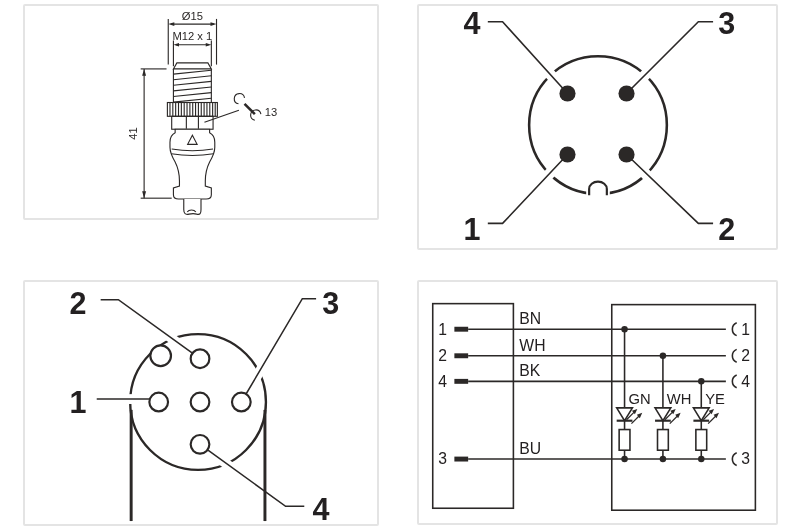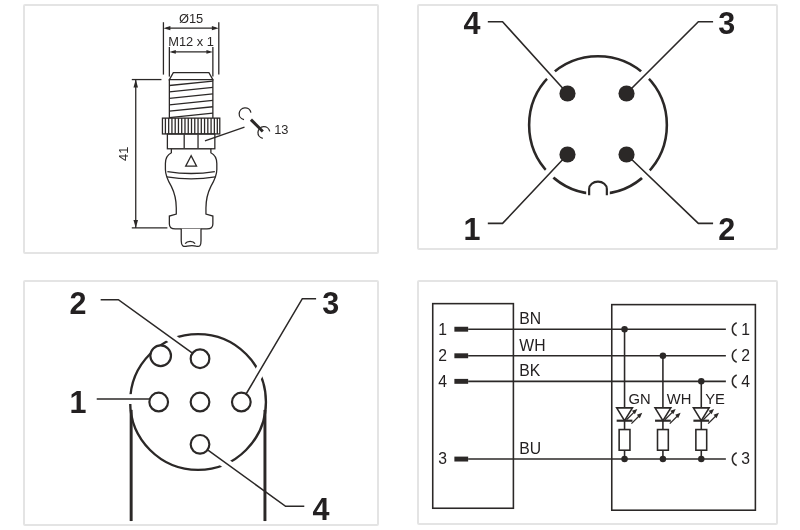--- a/index.html
+++ b/index.html
@@ -1,19 +1,19 @@
 <!DOCTYPE html>
 <html><head>
 <meta charset="utf-8">
 <style>
   html,body{margin:0;padding:0;background:#fff;}
   #stage{position:relative;width:800px;height:530px;background:#fff;overflow:hidden;
          font-family:"Liberation Sans",sans-serif;}
   .panel{position:absolute;border:2px solid #e4e4e4;border-radius:2px;background:#fff;box-sizing:border-box;}
-  #p-side  {left:23px; top:4px;   width:356px;height:250px;}
+  #p-side  {left:23px; top:4px;   width:356px;height:216px;}
   #p-male  {left:417px;top:4px;   width:361px;height:246px;}
   #p-female{left:23px; top:280px; width:356px;height:246px;}
   #p-wiring{left:417px;top:280px; width:361px;height:245px;}
   .panel svg{display:block;width:100%;height:100%;}
   .ln{stroke:#2b2827;fill:none;stroke-width:1.3px;}
   .ln2{stroke:#2b2827;fill:none;stroke-width:1.6px;}
   .thick{stroke:#2b2827;fill:none;stroke-width:3px;}
   .fillw{fill:#fff;stroke:#2b2827;}
   .blk{fill:#2b2827;stroke:none;}
   .mask{fill:#fff;stroke:none;}

